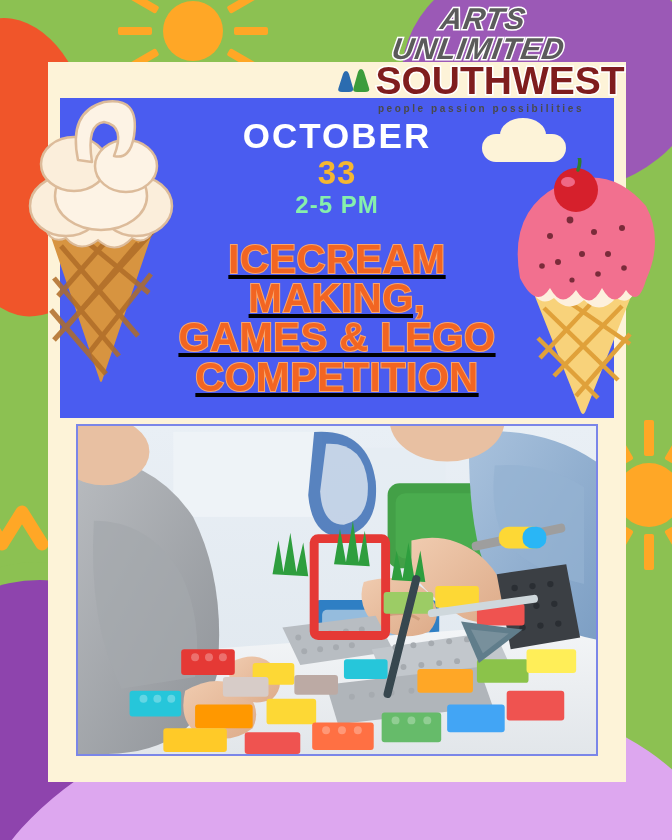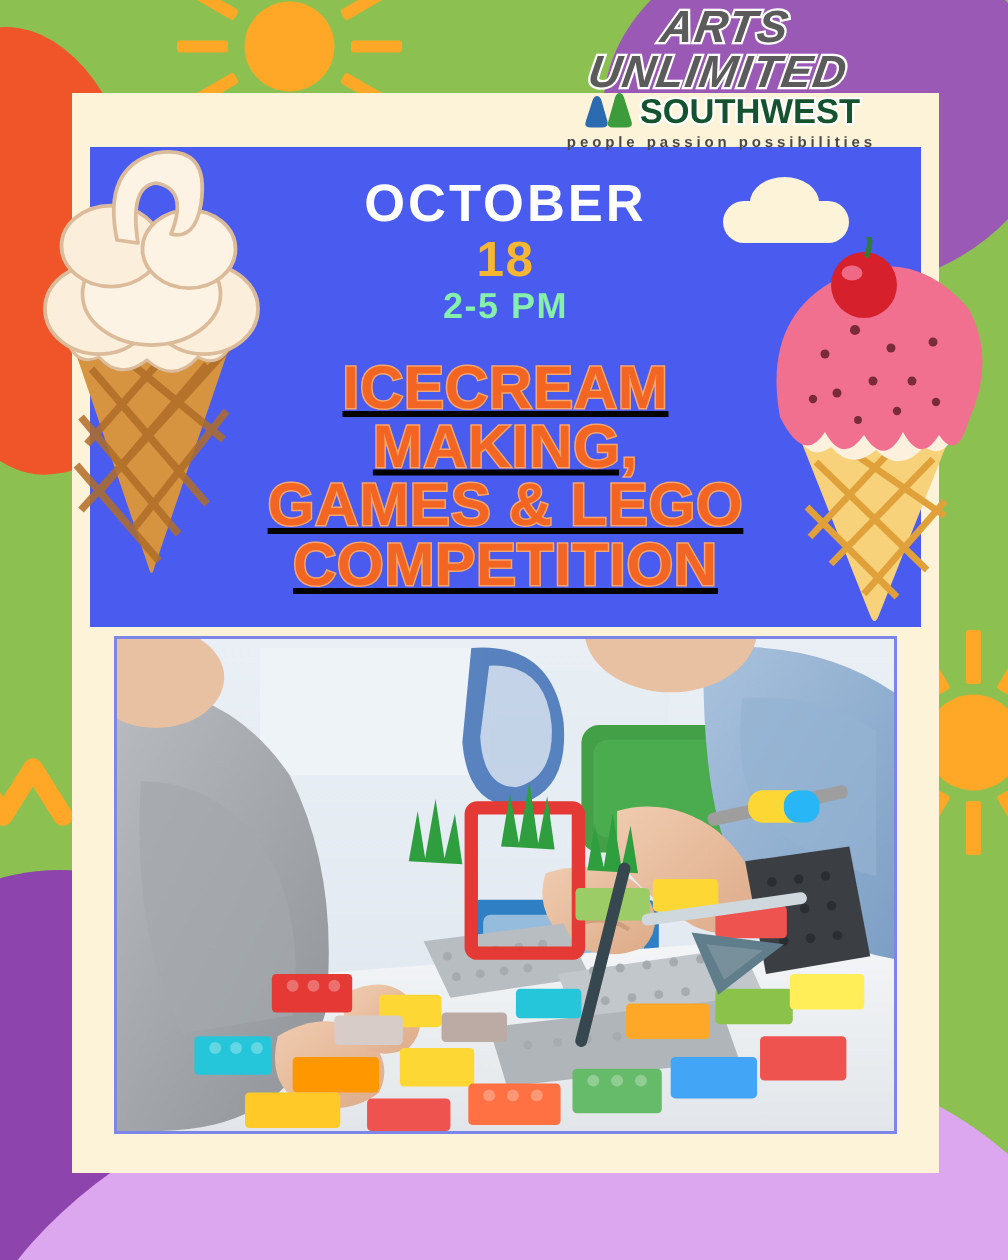--- a/index.html
+++ b/index.html
@@ -128,24 +128,24 @@
   }
   .logo-sw-row {
     display: flex;
     align-items: center;
     justify-content: center;
     gap: 4px;
     margin-top: -3px;
   }
   .logo-mountains { width: 34px; height: 26px; flex: none; }
   .logo-southwest {
-    font-size: 23px;
+    font-size: 39px;
     font-weight: bold;
     letter-spacing: 0px;
-    color: #14532d;
+    color: #7f1d1d;
     -webkit-text-stroke: 3px #ffffff;
     paint-order: stroke fill;
     line-height: 1;
   }
   .logo-tagline {
     font-size: 10px;
     font-weight: bold;
     letter-spacing: 2.6px;
     color: #4a4a4a;
     margin-top: 3px;
@@ -290,21 +290,21 @@
     </div>
   </div>
 
   <div class="frame"></div>
 
   <div class="blue-panel">
     <div class="panel-cloud"></div>
 
     <div class="date-block">
       <div class="month">OCTOBER</div>
-      <div class="day">18</div>
+      <div class="day">33</div>
       <div class="time">2-5 PM</div>
     </div>
 
     <div class="headline">
       <div class="headline-line">ICECREAM</div>
       <div class="headline-line">MAKING,</div>
       <div class="headline-line">GAMES &amp; LEGO</div>
       <div class="headline-line">COMPETITION</div>
     </div>
   </div>

